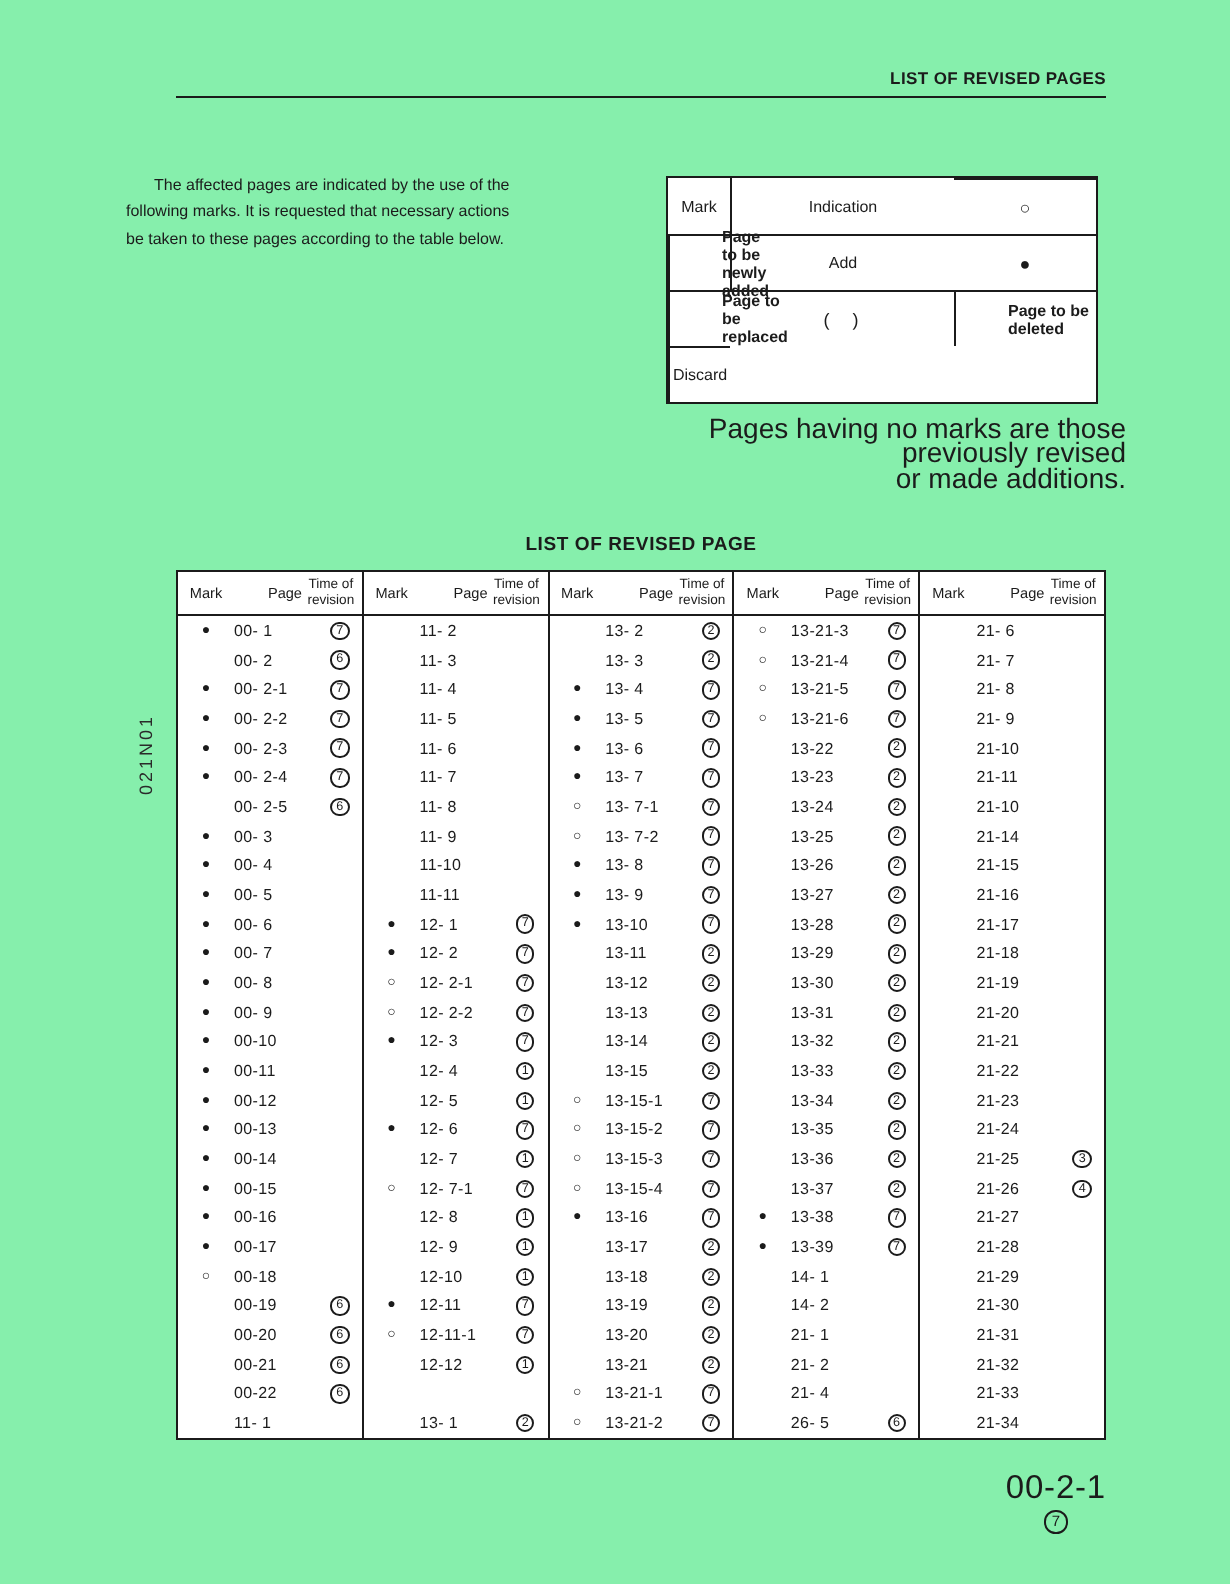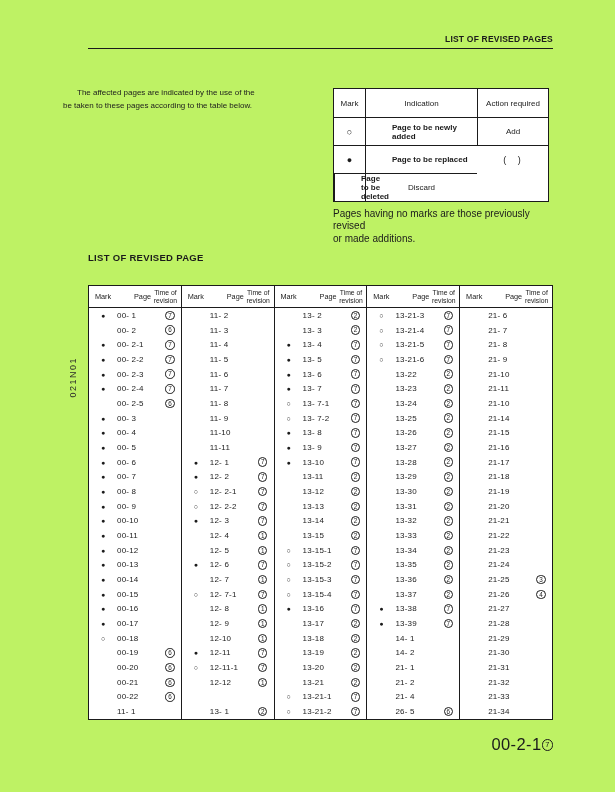--- a/index.html
+++ b/index.html
@@ -1,18 +1,18 @@
 <!DOCTYPE html>
 <html><head>
 <meta charset="utf-8">
 <style>
   * { margin:0; padding:0; box-sizing:border-box; }
   html,body { background:#ffffff; }
   .page {
-    position:relative; width:615px; height:792px; background:#bef264;
+    position:relative; width:615px; height:792px; background:#86efac;
     font-family:"Liberation Sans", sans-serif; color:#1b1b1b; overflow:hidden;
   }
   
   .header-band {
     position:absolute; left:88px; top:34px; width:465px;
     border-bottom:1.5px solid #1b1b1b; padding-bottom:4px;
     text-align:right; font-weight:bold; font-size:8.5px; letter-spacing:0.2px;
   }
   
   .intro { position:absolute; left:63px; top:86px; width:260px; font-size:8px; line-height:13.4px; }
@@ -27,24 +27,24 @@
     height:28px; display:flex; align-items:center; justify-content:center;
     font-size:8px; border-top:1px solid #1b1b1b; border-left:1px solid #1b1b1b;
   }
   .mt-cell.first-col { border-left:none; }
   .mt-cell.first-row { border-top:none; }
   .mt-cell.indication-data { justify-content:flex-start; padding-left:26px;font-weight:bold; }
   .mt-mark-open { font-size:9px; }
   .mt-mark-filled { font-size:9px; }
   .mt-mark-paren { font-size:9px; letter-spacing:1px; white-space:pre; }
   
-  .note { position:absolute; left:333px; top:208px; width:230px; font-size:10px; line-height:12.4px; }
+  .note { position:absolute; left:333px; top:208px; width:230px; font-size:14px; line-height:12.4px;text-align:right; }
   
   .main-title {
-    position:absolute; left:88px; top:252px; width:465px; text-align:left;
+    position:absolute; left:88px; top:267px; width:465px; text-align:center;
     font-weight:bold; font-size:9.5px; letter-spacing:0.3px;
   }
   
   .main-table {
     position:absolute; left:88px; top:285px; width:465px; height:435px;
     border:1.2px solid #1b1b1b; border-top-width:1.6px; border-bottom-width:1.6px;
     display:flex; background:#fff;
   }
   .col-group { flex:1 1 0; display:flex; flex-direction:column; min-width:0; }
   .col-group + .col-group { border-left:1px solid #1b1b1b; }
@@ -64,45 +64,45 @@
     width:9.5px; height:9.5px; border:1px solid #1b1b1b; border-radius:50%;
     font-size:6.3px; line-height:8px; text-align:center; display:inline-block;
   }
   
   .side-label {
     position:absolute; left:68px; top:357px;
     writing-mode:vertical-rl; transform:rotate(180deg);
     font-size:9px; letter-spacing:1.5px; color:#2a2a2a;
   }
   
-  .footer { position:absolute; top:735px; right:62px; display:flex; align-items:center; }
+  .footer { position:absolute; top:735px; right:62px; display:flex; flex-direction:column; align-items:center; }
   .footer-page { font-size:16.5px; letter-spacing:0.4px; }
   .footer-rev {
     margin-top:1px; width:11.5px; height:11.5px; border:1px solid #1b1b1b; border-radius:50%;
     font-size:7.5px; line-height:10px; text-align:center;
   }
 </style>
 </head>
 <body>
 
 <div class="page">
 
   <div class="header-band">
     <span>LIST OF REVISED PAGES</span>
   </div>
 
   <div class="intro">
     <div class="line-first">The affected pages are indicated by the use of the</div>
+    <div>following marks. It is requested that necessary actions</div>
     <div>be taken to these pages according to the table below.</div>
   </div>
 
   <div class="marks-table">
     <div class="mt-cell first-col first-row">Mark</div>
     <div class="mt-cell first-row">Indication</div>
-    <div class="mt-cell first-row">Action required</div>
 
     <div class="mt-cell first-col">
         <span class="mt-mark-open">○</span>
       </div>
     <div class="mt-cell indication-data">Page to be newly added</div>
     <div class="mt-cell">Add</div>
 
     <div class="mt-cell first-col">
         <span class="mt-mark-filled">●</span>
       </div>

